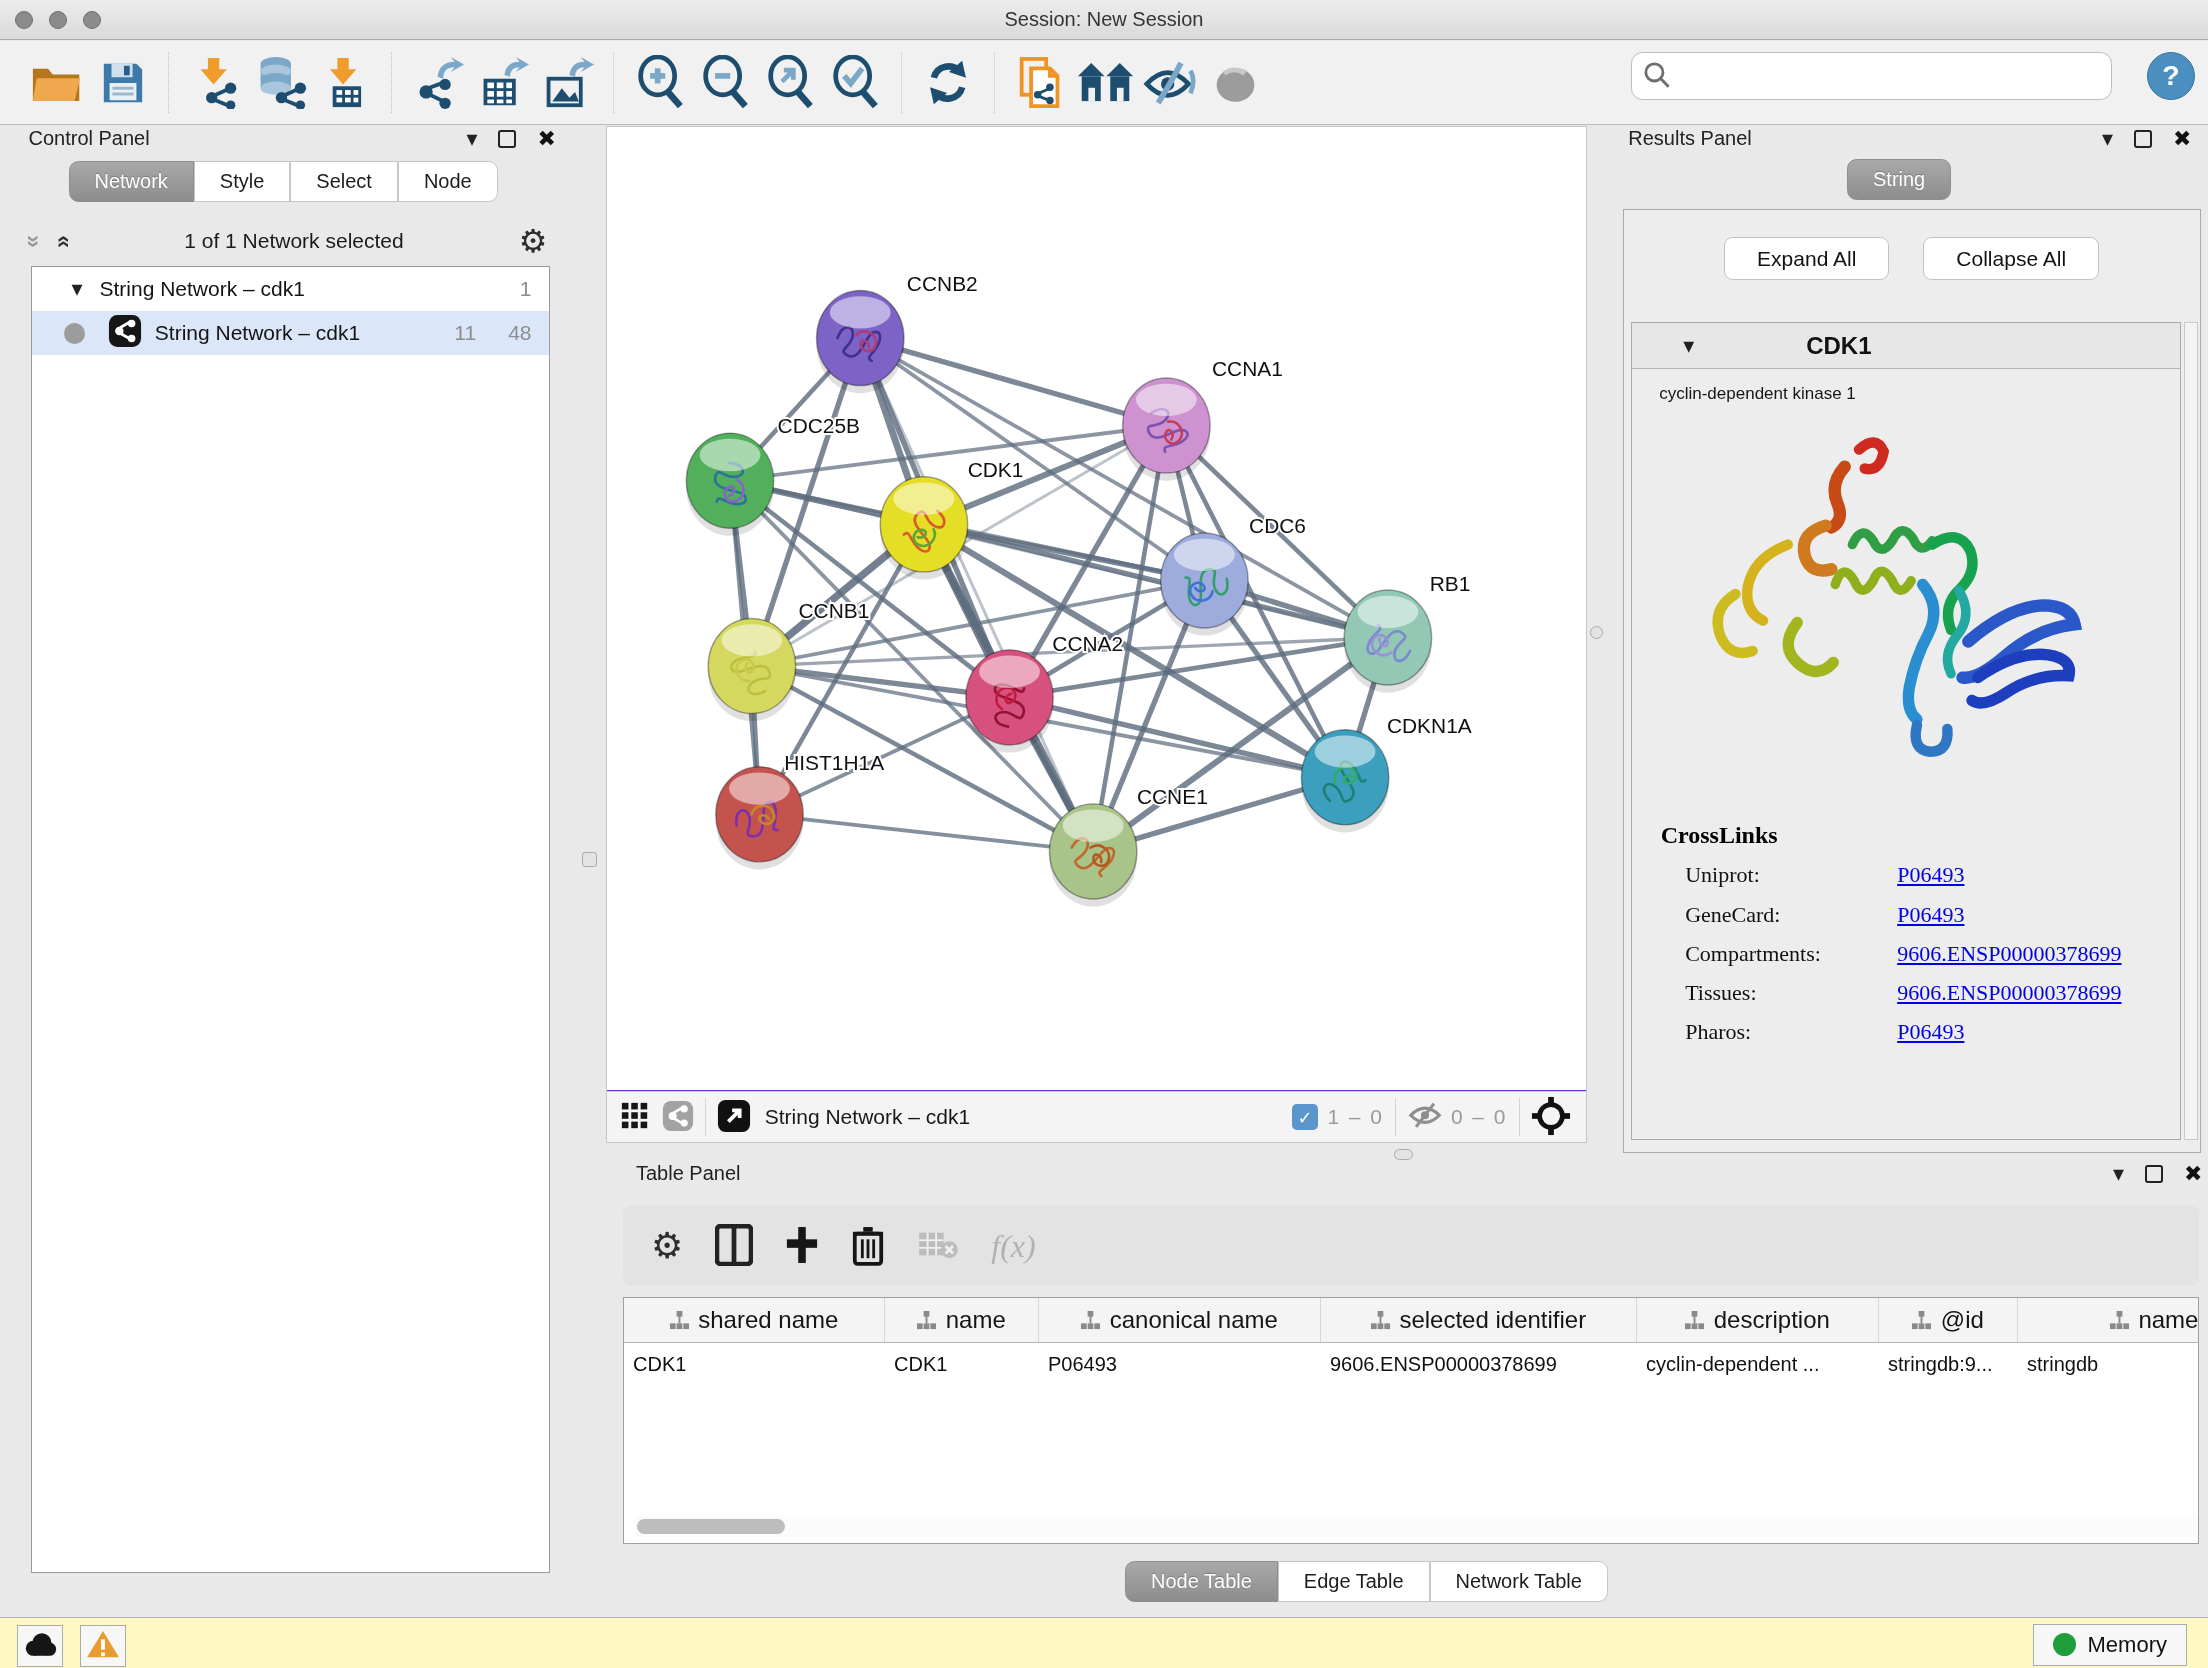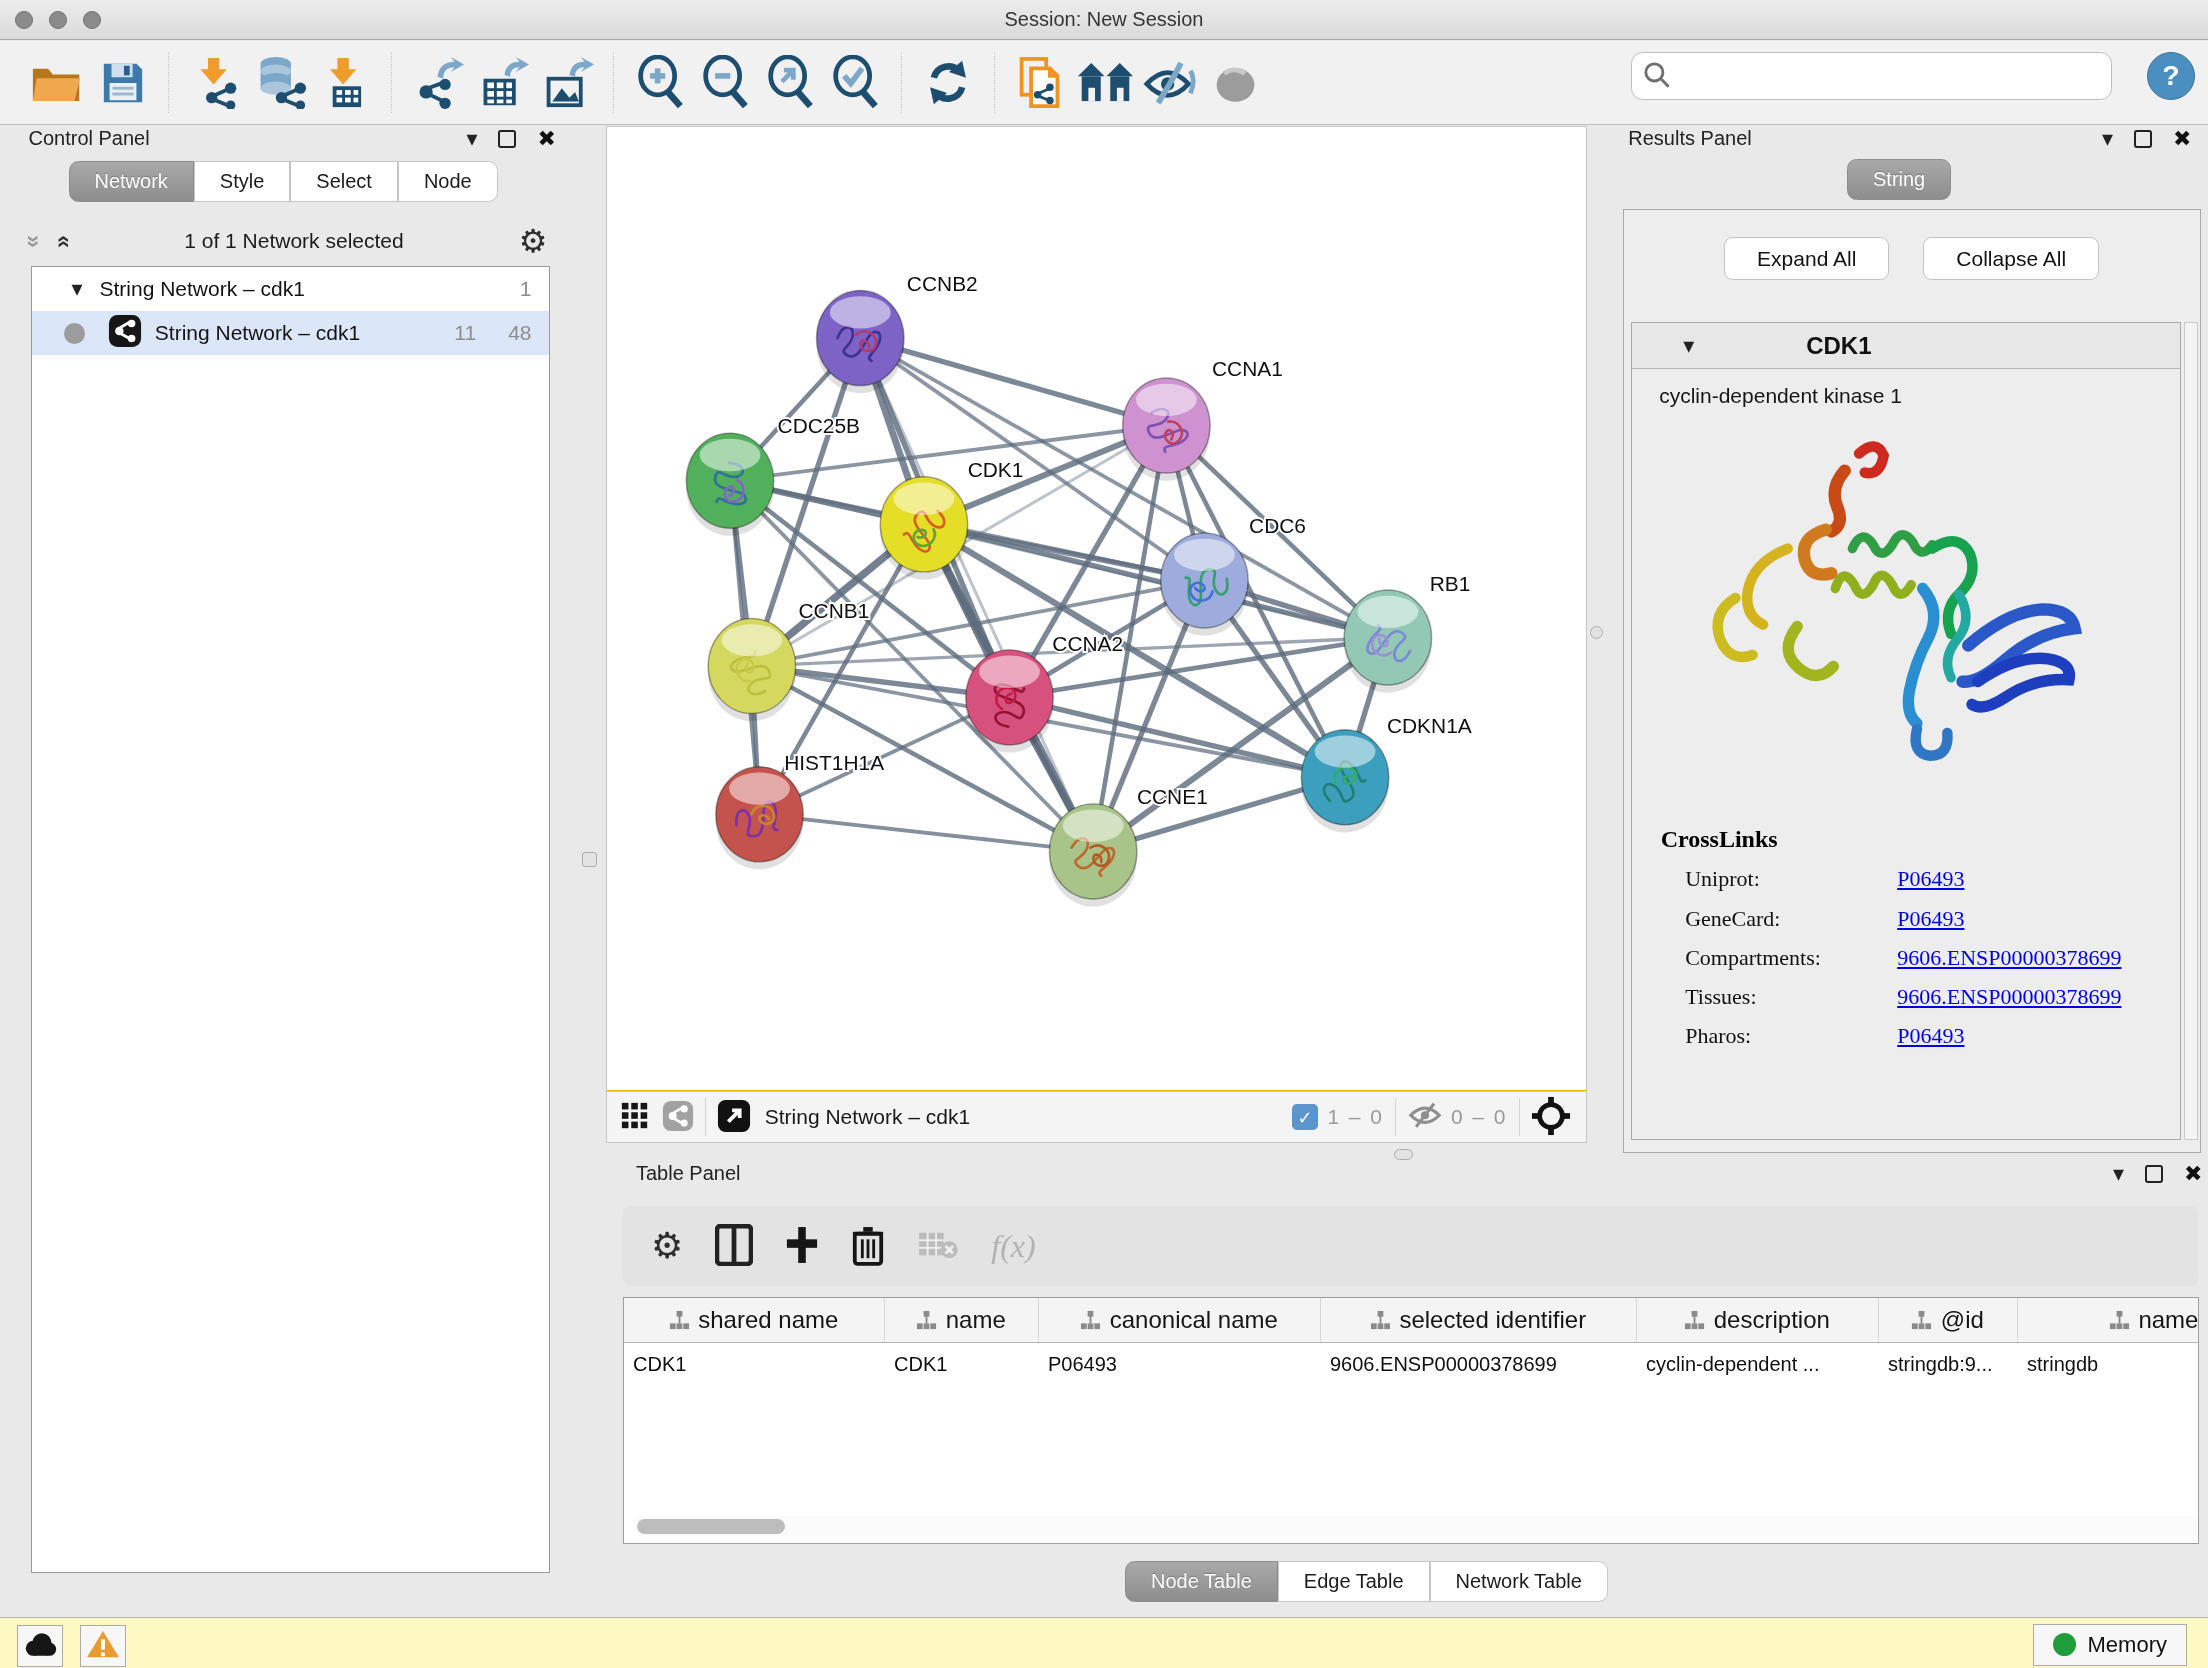--- a/index.html
+++ b/index.html
@@ -51,21 +51,21 @@
   #cp-selrow .label { flex:1; text-align:center; font-size:21px; color:#1b1b1b; }
   .gear { font-size:32px; color:#2e2e2e; font-family:"DejaVu Sans",sans-serif; line-height:1; }
   #cp-tree { position:absolute; left:21px; top:139px; width:519px; height:1307px;
     background:#fff; border:1px solid #9a9a9a; }
   .tree-row { height:44px; display:flex; align-items:center; font-size:21px; color:#141414; }
   .tree-row.collection { padding-left:40px; }
   .tree-row.net { background:#dbe7f8; }
   .row-count { margin-left:auto; color:#8d8d8d; padding-right:17px; display:flex; gap:32px; }
 
   
-  #network-panel { position:absolute; left:606px; top:126px; width:981px; height:1017px; background:#eab308;
+  #network-panel { position:absolute; left:606px; top:126px; width:981px; height:1017px; background:#6d28d9;
     border:1px solid #c6c6c6; }
   #net-bar { position:absolute; left:0; bottom:0; width:979px; height:51px; background:#f4f4f4;
     border-top:1px solid #cfcfcf; display:flex; align-items:center; }
   .nb-sep { width:0; height:38px; border-left:1px solid #d4d4d4; margin:0 11.4px; }
   #net-bar .nettitle { font-size:21px; color:#191919; margin-left:13.3px; }
   #net-bar .cnt { font-size:21px; color:#9a9a9a; margin-left:9.5px; letter-spacing:1.9px; }
   .checkbox { width:26px; height:26px; border-radius:4.8px; background:#5a96cc; color:#fff; font-size:18px;
     display:flex; align-items:center; justify-content:center; margin-left:15px; font-family:"DejaVu Sans",sans-serif; }
 
   
@@ -81,21 +81,21 @@
   .rp-btn { height:43px; padding:0 32px; background:#fff; border:1px solid #c2c2c2; border-radius:8.6px;
     font-size:21px; color:#121212; display:flex; align-items:center; }
   #rp-inner { position:absolute; left:7.6px; top:112px; width:550px; height:818px;
     background:#ededed; border:1px solid #a9a9a9; }
   #rp-scroll { position:absolute; right:1.9px; top:112px; width:13.3px; height:818px;
     background:#f4f4f4; border:1px solid #c9c9c9; }
   .gene-head { height:46px; background:#e7e7e7; border-bottom:1px solid #b5b5b5;
     display:flex; align-items:center; }
   .gene-head .tri { margin-left:51px; }
   .gene-head .gname { font-size:24px; font-weight:bold; color:#111; margin-left:112px; }
-  .gene-desc { font-size:21px; color:#161616; padding:15px 0 0 27px; }
+  .gene-desc { font-size:17px; color:#161616; padding:15px 0 0 27px; }
   #protein-img { display:block; margin:19px auto 0 auto; }
   .xl-title { font-family:"Liberation Serif","DejaVu Serif",serif; font-weight:bold; font-size:24px;
     color:#000; margin:19px 0 5.7px 28.5px; }
   .xl-row { display:flex; font-family:"Liberation Serif","DejaVu Serif",serif; font-size:22px; margin:13.3px 0 0 53px;gap:35px; }
   .xl-row .xl-label { width:177px; color:#111; }
   .xl-row a { color:#0000e0; text-decoration:underline; }
 
   
   #table-panel { position:absolute; left:613px; top:1162px; width:1595px; height:450px; }
   #tp-toolbar { position:absolute; left:9.5px; top:44px; width:1576px; height:80px;

